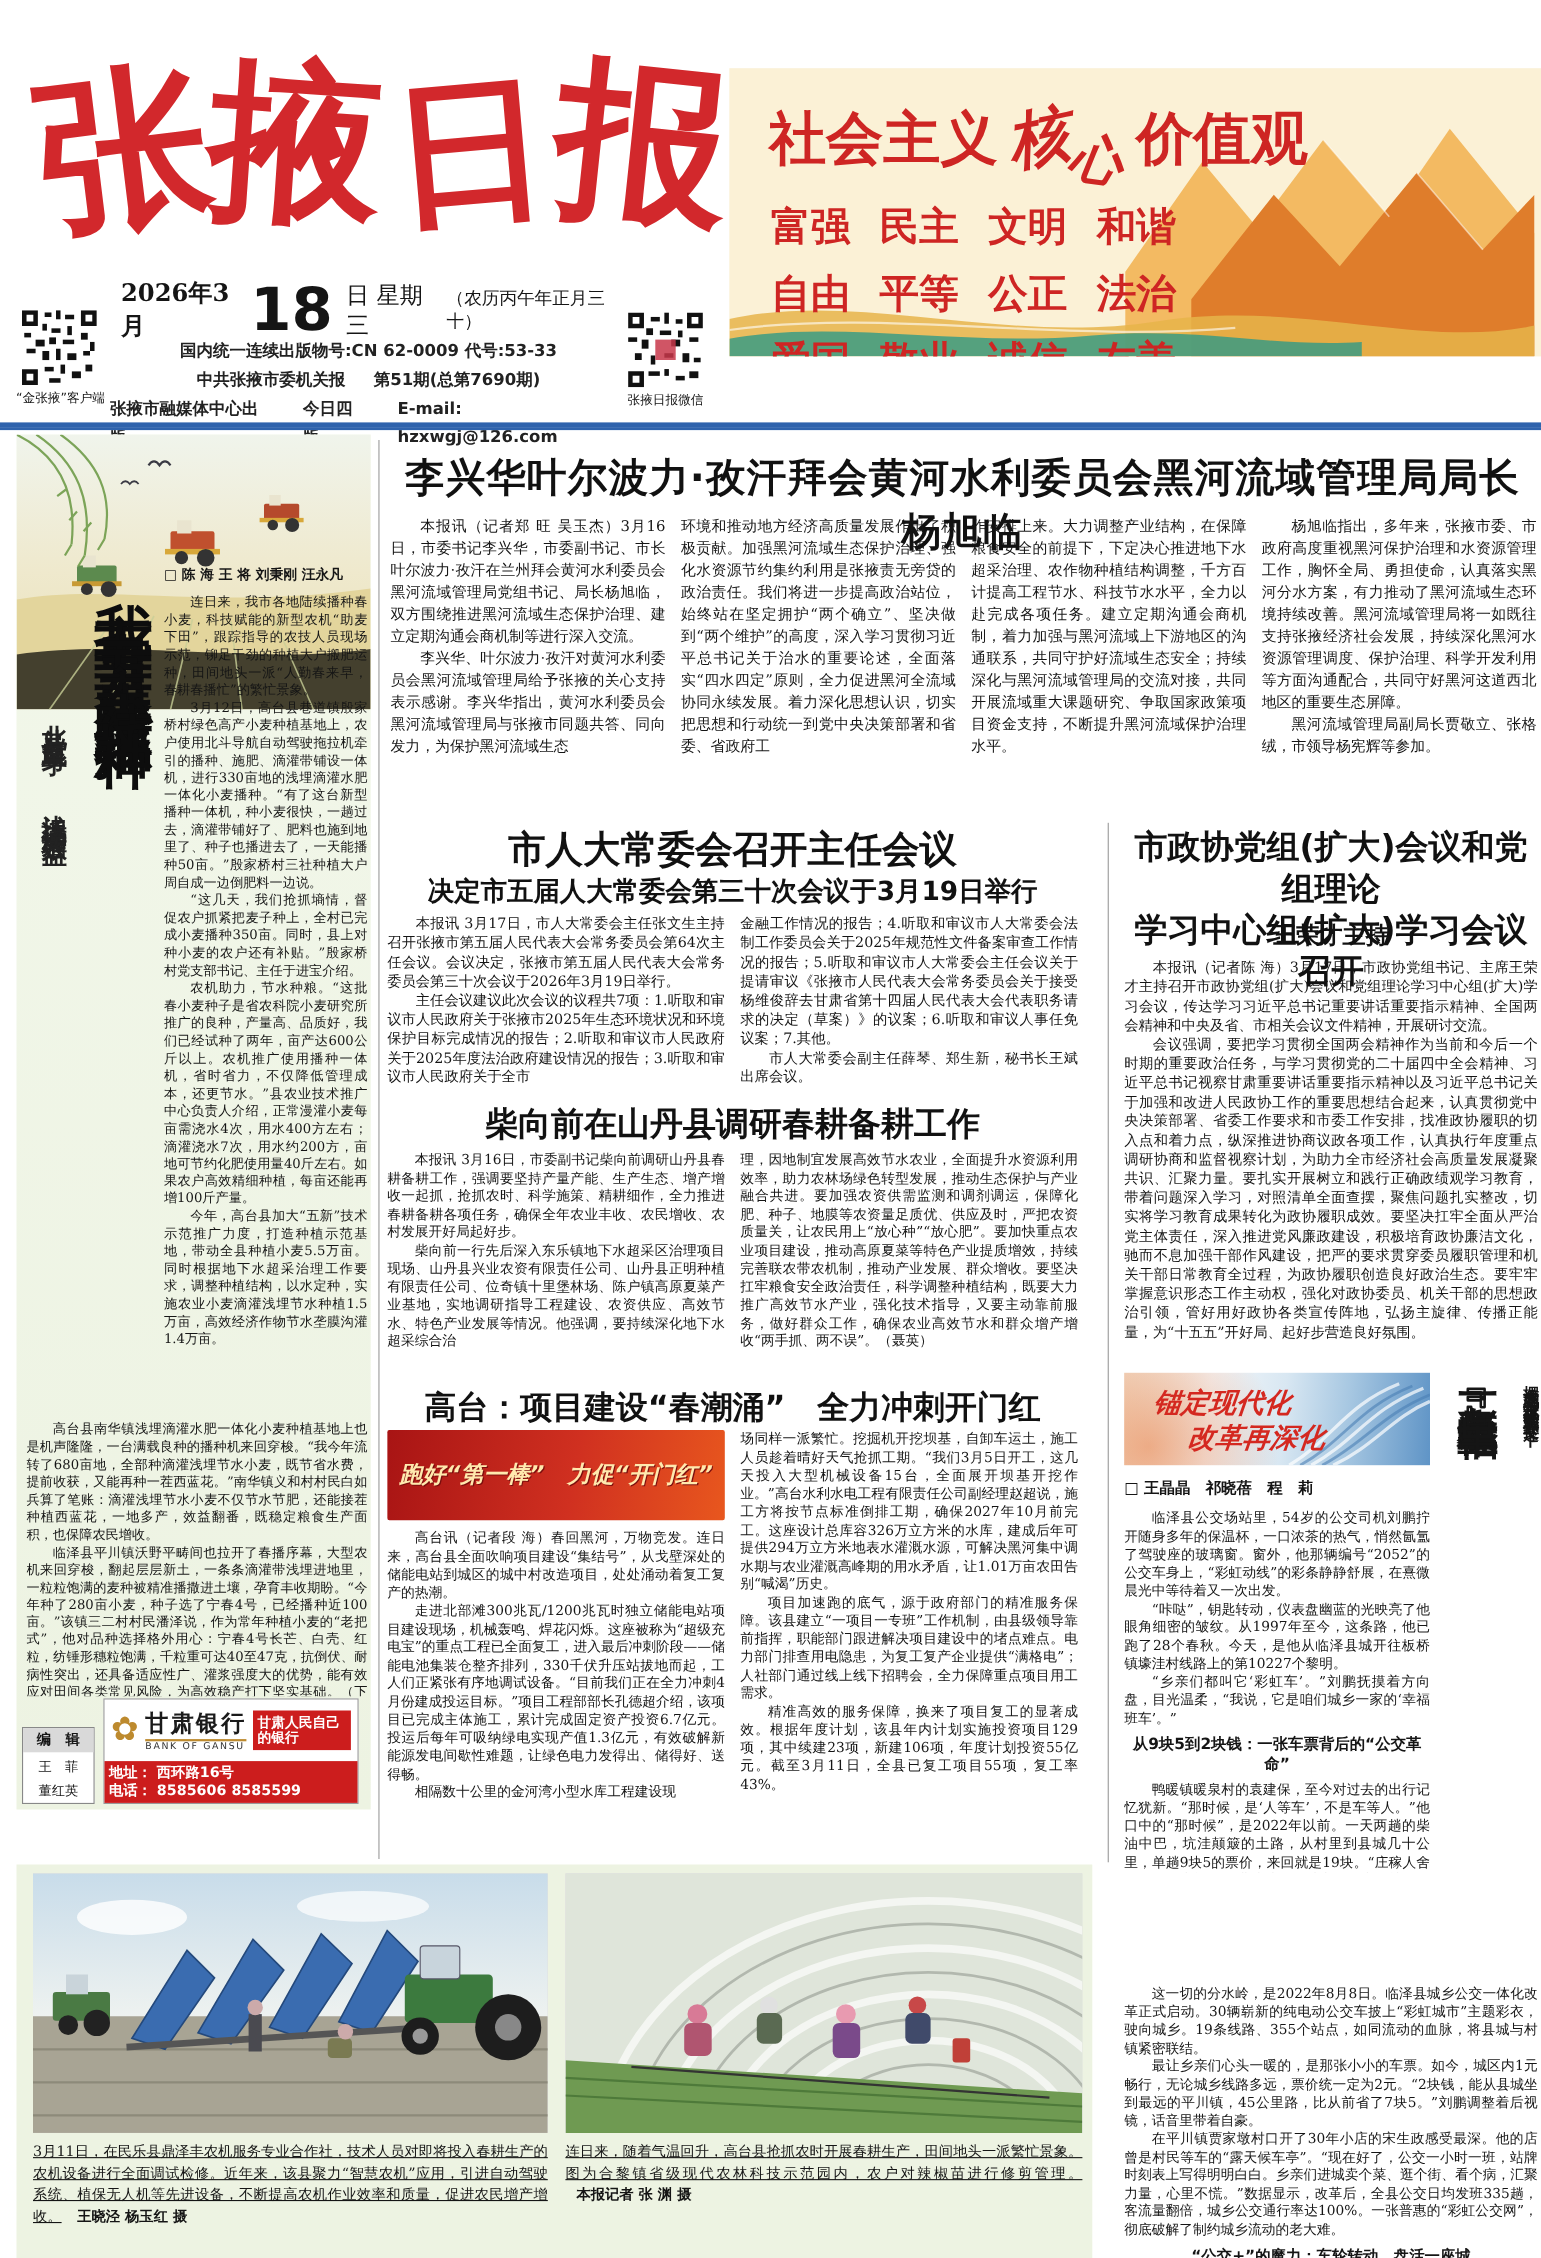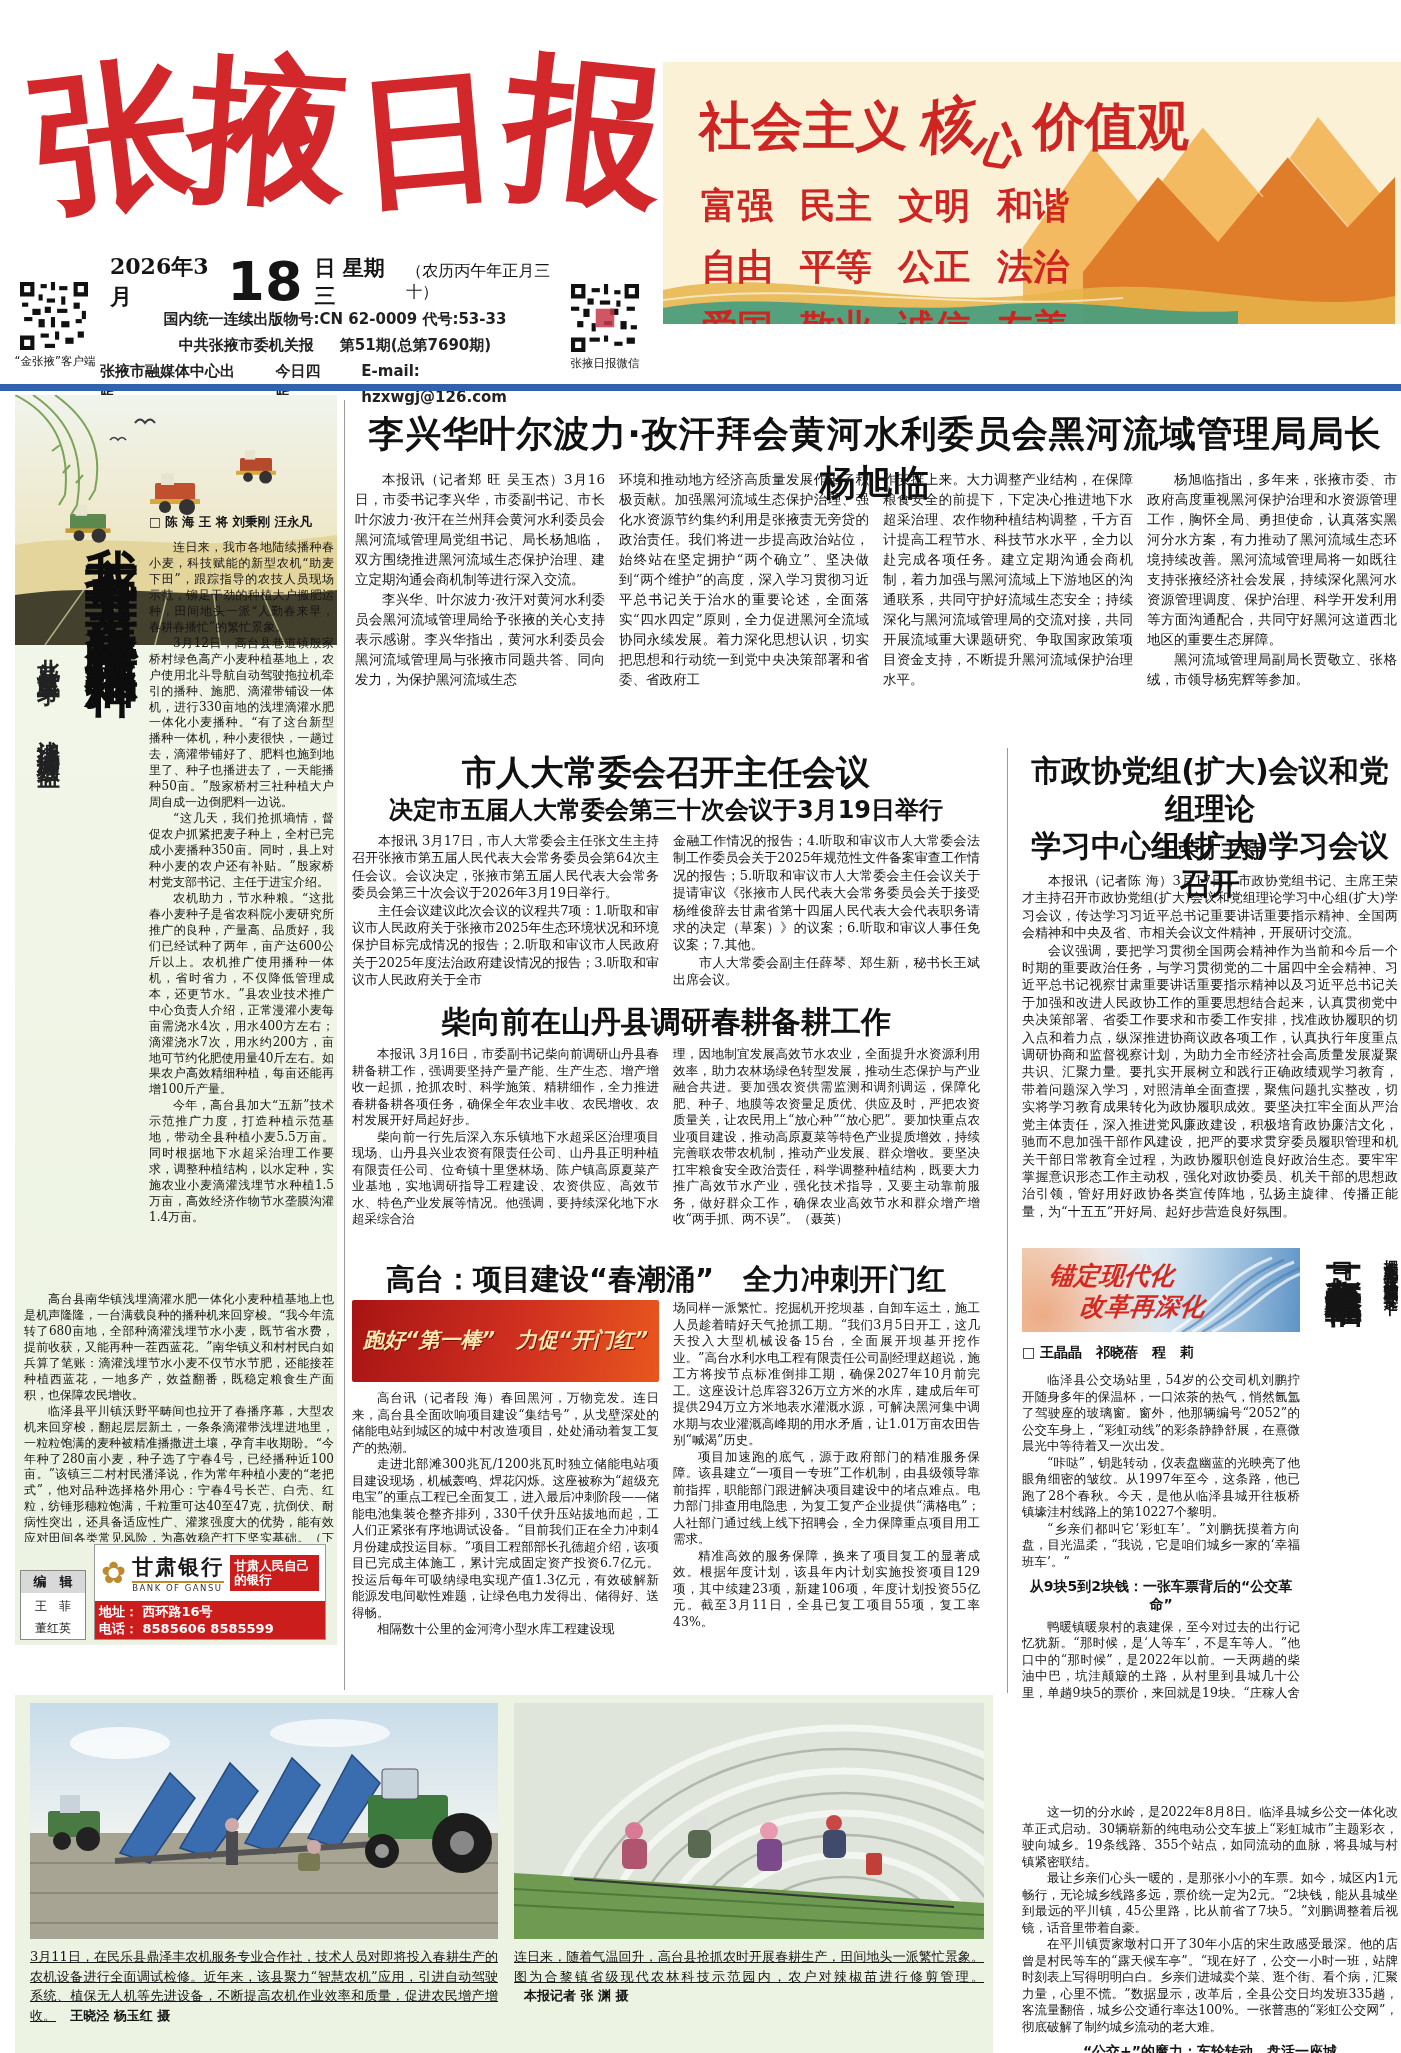--- a/index.html
+++ b/index.html
@@ -55,21 +55,21 @@
 <div class="abs" style="left:32px;top:18px;width:520px;height:225px;display:flex;justify-content:space-between;align-items:center;">
   <span class="mast-char" style="transform:rotate(-7deg) translateY(6px);">张</span>
   <span class="mast-char" style="transform:rotate(4deg);">掖</span>
   <span class="mast-char" style="transform:rotate(-5deg) scale(.9) translateY(8px);">日</span>
   <span class="mast-char" style="transform:rotate(6deg);">报</span>
 </div>
 
 <div class="abs" style="left:110px;top:252px;width:450px;display:flex;align-items:center;justify-content:center;gap:12px;">
   <span style="font-size:22px;font-weight:bold;">2026年3月</span>
   <span class="sans" style="font-size:54px;font-weight:bold;line-height:1;">18</span>
-  <span class="sans" style="font-size:21px;font-weight:bold;">日 星期三</span>
+  <span class="sans" style="font-size:21px;font-weight:normal;">日 星期三</span>
   <span style="font-size:16px;">（农历丙午年正月三十）</span>
 </div>
 
 <div class="abs" style="left:100px;top:306px;width:470px;">
   <div class="publine">
       <span>国内统一连续出版物号:CN 62-0009 代号:53-33</span>
     </div>
   <div class="publine">
     <span>中共张掖市委机关报</span>
     <span>第51期(总第7690期)</span>

